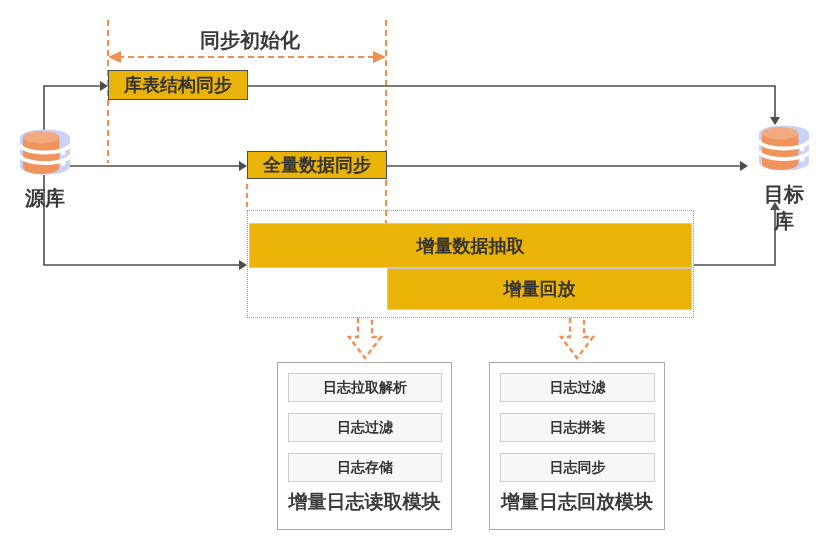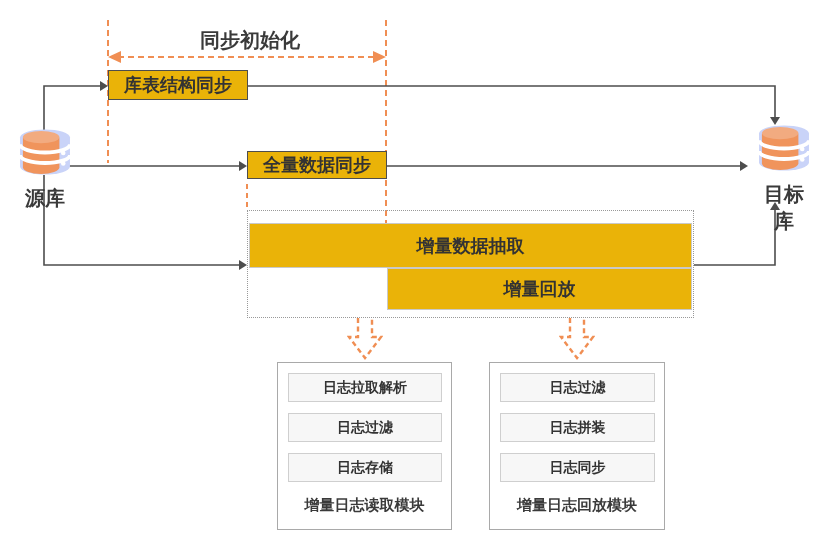--- a/index.html
+++ b/index.html
@@ -35,21 +35,21 @@
   .module-left{left:277px;top:362px;width:175px;height:168px;}
   .module-right{left:489px;top:362px;width:176px;height:168px;}
   .mini{
     position:absolute;left:10px;right:9px;height:29px;background:#f7f7f7;border:1px solid #cfcfcf;
     box-sizing:border-box;display:flex;align-items:center;justify-content:center;
     font-size:14px;font-weight:600;color:#333;
   }
   .mini-1{top:10px;} .mini-2{top:50px;} .mini-3{top:90px;}
   .module-title{
     position:absolute;left:0;right:0;bottom:14px;text-align:center;
-    font-size:15px;font-weight:700;color:#3a3a3a;
+    font-size:19px;font-weight:700;color:#3a3a3a;
   }
   .block-arrow{position:absolute;width:36px;height:44px;}
   .block-arrow-left{left:347px;top:317px;}
   .block-arrow-right{left:559px;top:317px;}
 </style>
 </head>
 <body>
 
 <div class="stage">
 

